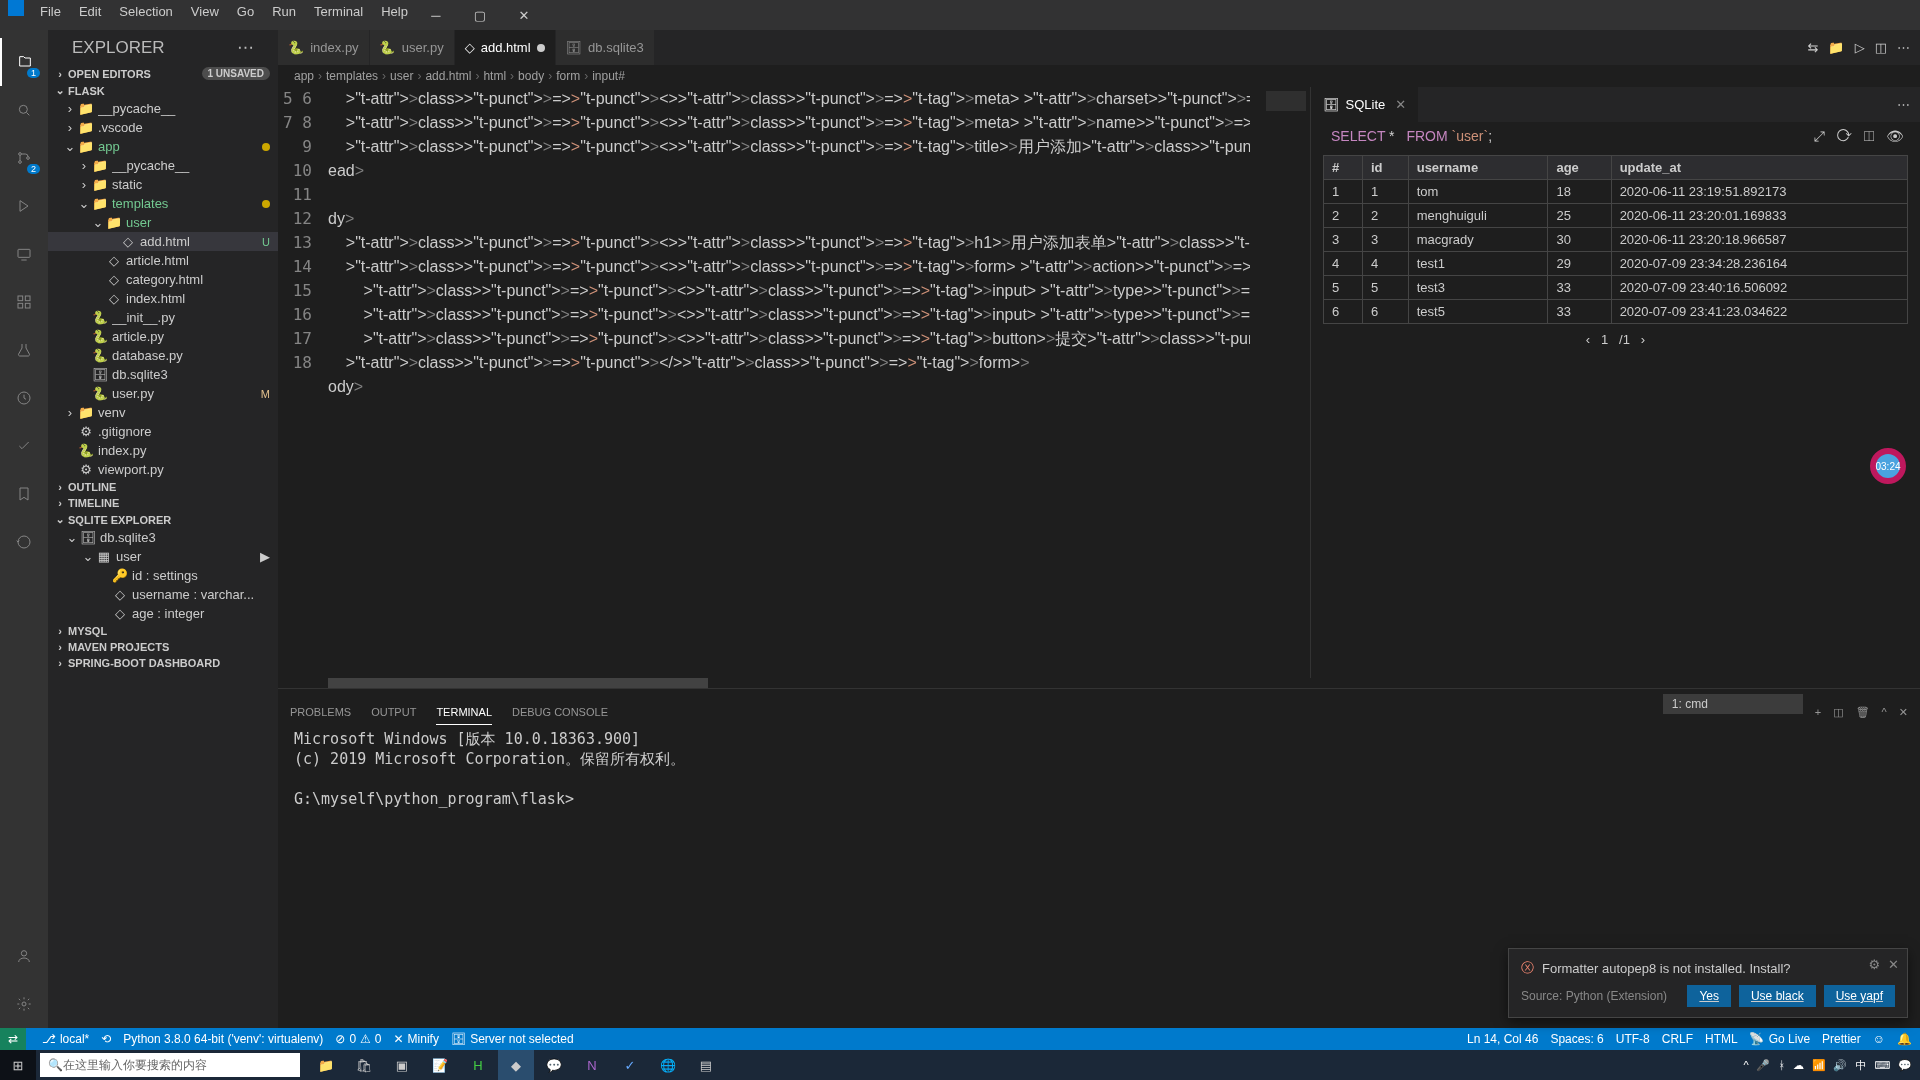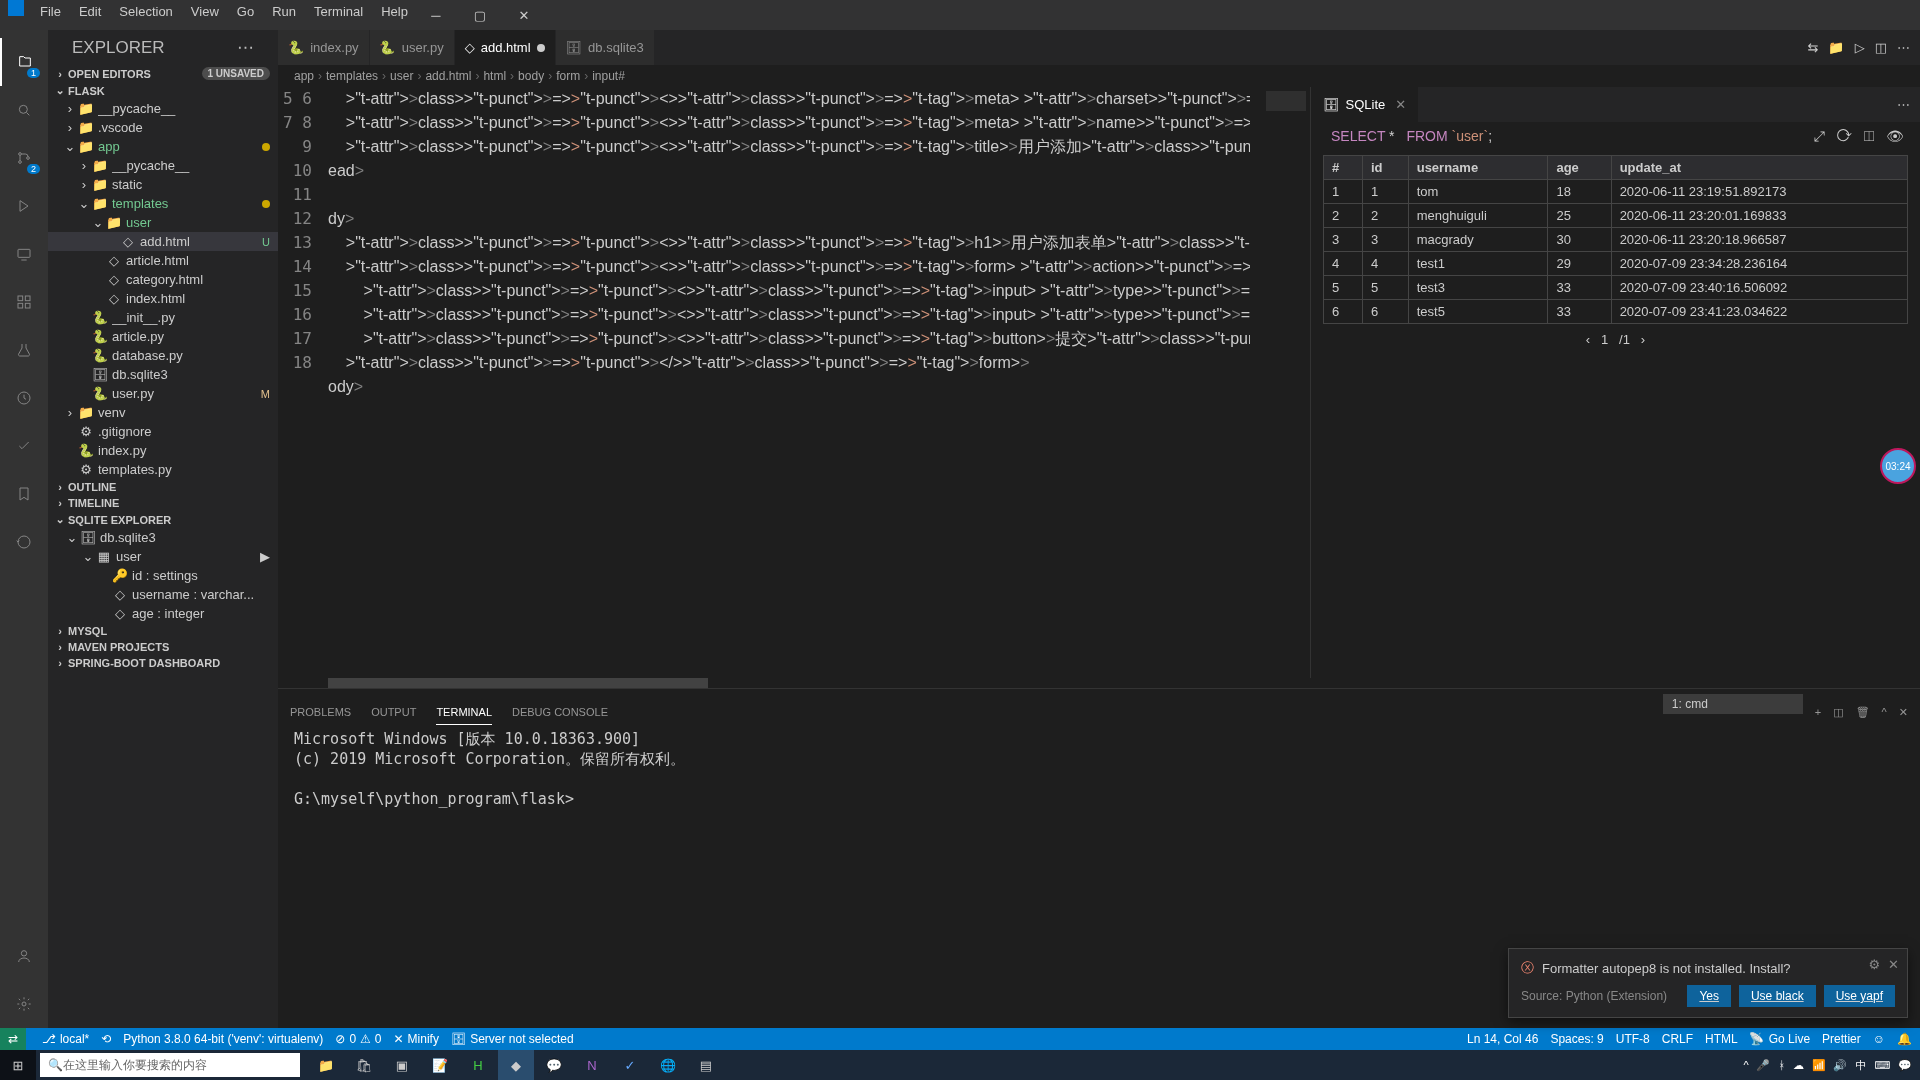--- a/index.html
+++ b/index.html
@@ -106,21 +106,21 @@
 .notification { position: absolute; bottom: 62px; right: 12px; width: 400px; background: #252526; border: 1px solid #454545; padding: 10px 12px; box-shadow: 0 4px 12px rgba(0,0,0,0.5); }
 .notification .msg { display: flex; align-items: center; gap: 8px; margin-bottom: 8px; }
 .notification .msg .err-icon { color: #f48771; }
 .notification .actions-row { display: flex; align-items: center; justify-content: space-between; }
 .notification .src { color: #888; font-size: 12px; }
 .notification .btns { display: flex; gap: 8px; text-decoration: underline; }
 .notification button { background: #0e639c; border: none; color: #fff; padding: 4px 12px; cursor: pointer; font-size: 12px; }
 .notification .top-icons { position: absolute; top: 8px; right: 8px; display: flex; gap: 8px; color: #888; }
 
 
-.time-badge { position: absolute; top: 448px; right: 4px; width: 36px; height: 36px; border-radius: 50%; background: #4aa3df; color: #fff; display: flex; align-items: center; justify-content: center; font-size: 10px; border: 2px solid #be185d; }
+.time-badge { position: absolute; top: 448px; right: 14px; width: 36px; height: 36px; border-radius: 50%; background: #4aa3df; color: #fff; display: flex; align-items: center; justify-content: center; font-size: 10px; border: 6px solid #be185d; }
 
 
 .hscroll { height: 10px; background: #1e1e1e; position: relative; }
 .hscroll .thumb { position: absolute; left: 50px; width: 380px; height: 10px; background: #424242; }
 
 svg { width: 16px; height: 16px; }
 </style>
 </head>
 <body>
 
@@ -356,21 +356,21 @@
         <div class="tree-item">
           <span class="indent" style="width: 14px;"></span>
           <span class="twisty"></span>
           <span class="ficon">🐍</span>
           <span class="label ">index.py</span>
         </div>
         <div class="tree-item">
           <span class="indent" style="width: 14px;"></span>
           <span class="twisty"></span>
           <span class="ficon">⚙</span>
-          <span class="label ">templates.py</span>
+          <span class="label ">viewport.py</span>
         </div>
       </div>
 
     <div class="section-title">
         <span class="chev">›</span>
         <span>OUTLINE</span>
       </div>
     <div class="section-title">
         <span class="chev">›</span>
         <span>TIMELINE</span>
@@ -601,21 +601,21 @@
 <div class="statusbar">
   <div class="remote-indicator item">⇄</div>
   <div class="item">⎇ <span>local*</span></div>
   <div class="item">⟲</div>
   <div class="item">Python 3.8.0 64-bit ('venv': virtualenv)</div>
   <div class="item">⊘ <span>0</span> ⚠ <span>0</span></div>
   <div class="item">✕ <span>Minify</span></div>
   <div class="item">🗄 <span>Server not selected</span></div>
   <div class="right">
     <div class="item">Ln 14, Col 46</div>
-    <div class="item">Spaces: 9</div>
+    <div class="item">Spaces: 6</div>
     <div class="item">UTF-8</div>
     <div class="item">CRLF</div>
     <div class="item">HTML</div>
     <div class="item">📡 <span>Go Live</span></div>
     <div class="item">Prettier</div>
     <div class="item">☺</div>
     <div class="item">🔔</div>
   </div>
 </div>
 

